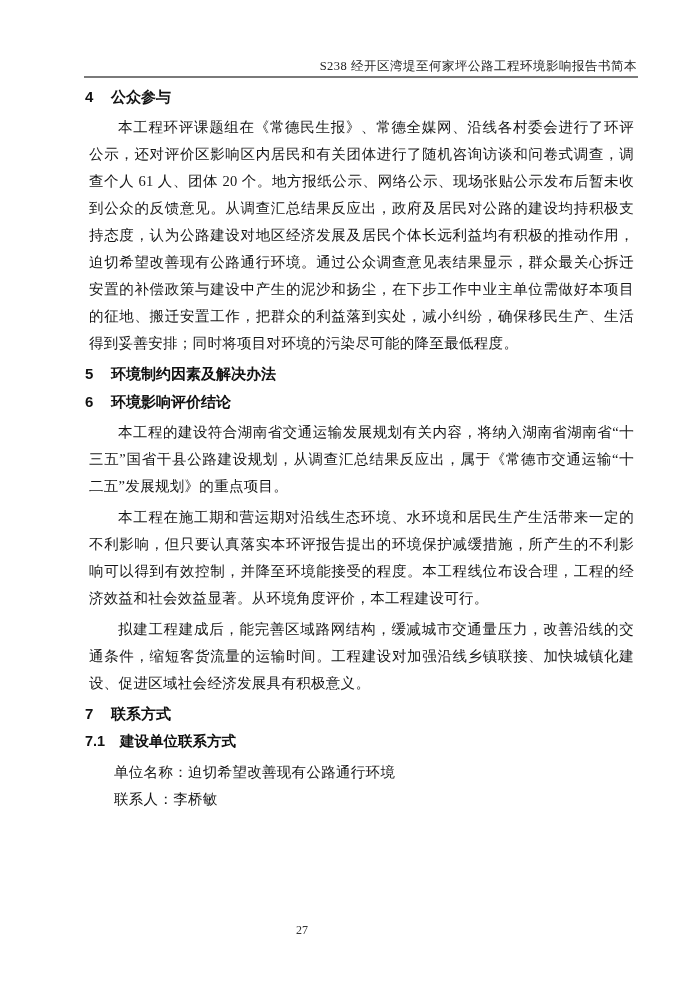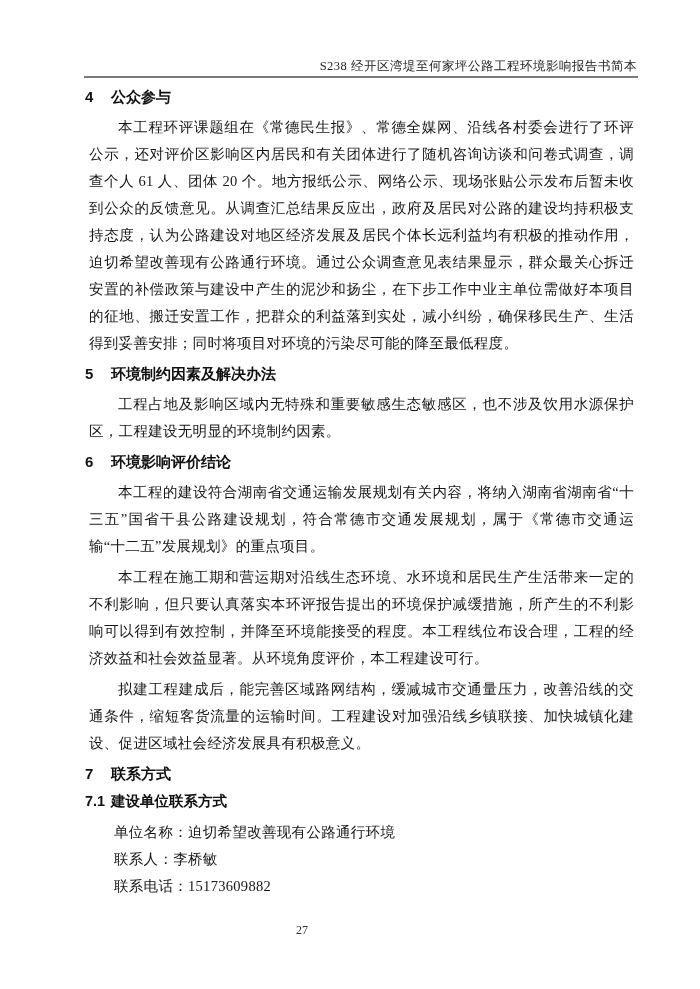--- a/index.html
+++ b/index.html
@@ -56,20 +56,21 @@
   }
   .sub-heading {
     display: flex;
     align-items: baseline;
     font-family: "Liberation Sans", "DejaVu Sans", sans-serif;
     font-weight: 700;
     font-size: 14.5px;
     line-height: 21px;
     color: #111111;
     margin: 6px 0 7px 0;
+    gap: 9px;
   }
   .sub-heading .num {
     min-width: 26px;
     flex: 0 0 auto;
   }
   .body-para {
     font-size: 14.5px;
     line-height: 27px;
     text-align: justify;
     text-indent: 2em;
@@ -109,41 +110,39 @@
     <div class="sec-heading">
       <span class="num">4</span>
       <span>公众参与</span>
     </div>
     <p class="body-para">本工程环评课题组在《常德民生报》、常德全媒网、沿线各村委会进行了环评公示，还对评价区影响区内居民和有关团体进行了随机咨询访谈和问卷式调查，调查个人 61 人、团体 20 个。地方报纸公示、网络公示、现场张贴公示发布后暂未收到公众的反馈意见。从调查汇总结果反应出，政府及居民对公路的建设均持积极支持态度，认为公路建设对地区经济发展及居民个体长远利益均有积极的推动作用，迫切希望改善现有公路通行环境。通过公众调查意见表结果显示，群众最关心拆迁安置的补偿政策与建设中产生的泥沙和扬尘，在下步工作中业主单位需做好本项目的征地、搬迁安置工作，把群众的利益落到实处，减小纠纷，确保移民生产、生活得到妥善安排；同时将项目对环境的污染尽可能的降至最低程度。</p>
 
     <div class="sec-heading">
       <span class="num">5</span>
       <span>环境制约因素及解决办法</span>
     </div>
-    <p class="body-para">工程占地及影响区域内无特殊和重要敏感生态敏感区，也不涉及饮用水源保护区，工程建设无明显的环境制约因素。</p>
 
     <div class="sec-heading">
       <span class="num">6</span>
       <span>环境影响评价结论</span>
     </div>
-    <p class="body-para">本工程的建设符合湖南省交通运输发展规划有关内容，将纳入湖南省湖南省“十三五”国省干县公路建设规划，符合常德市交通发展规划，属于《常德市交通运输“十二五”发展规划》的重点项目。</p>
+    <p class="body-para">本工程的建设符合湖南省交通运输发展规划有关内容，将纳入湖南省湖南省“十三五”国省干县公路建设规划，从调查汇总结果反应出，属于《常德市交通运输“十二五”发展规划》的重点项目。</p>
     <p class="body-para">本工程在施工期和营运期对沿线生态环境、水环境和居民生产生活带来一定的不利影响，但只要认真落实本环评报告提出的环境保护减缓措施，所产生的不利影响可以得到有效控制，并降至环境能接受的程度。本工程线位布设合理，工程的经济效益和社会效益显著。从环境角度评价，本工程建设可行。</p>
     <p class="body-para">拟建工程建成后，能完善区域路网结构，缓减城市交通量压力，改善沿线的交通条件，缩短客货流量的运输时间。工程建设对加强沿线乡镇联接、加快城镇化建设、促进区域社会经济发展具有积极意义。</p>
 
     <div class="sec-heading">
       <span class="num">7</span>
       <span>联系方式</span>
     </div>
 
     <div class="sub-heading">
       <span class="num">7.1</span>
       <span>建设单位联系方式</span>
     </div>
 
     <p class="contact-line">单位名称：迫切希望改善现有公路通行环境</p>
     <p class="contact-line">联系人：李桥敏</p>
-    <p class="contact-line">联系电话：15173609882</p>
 
   </div>
 
   <div class="page-number">27</div>
 
 </div>
 
 </body></html>

